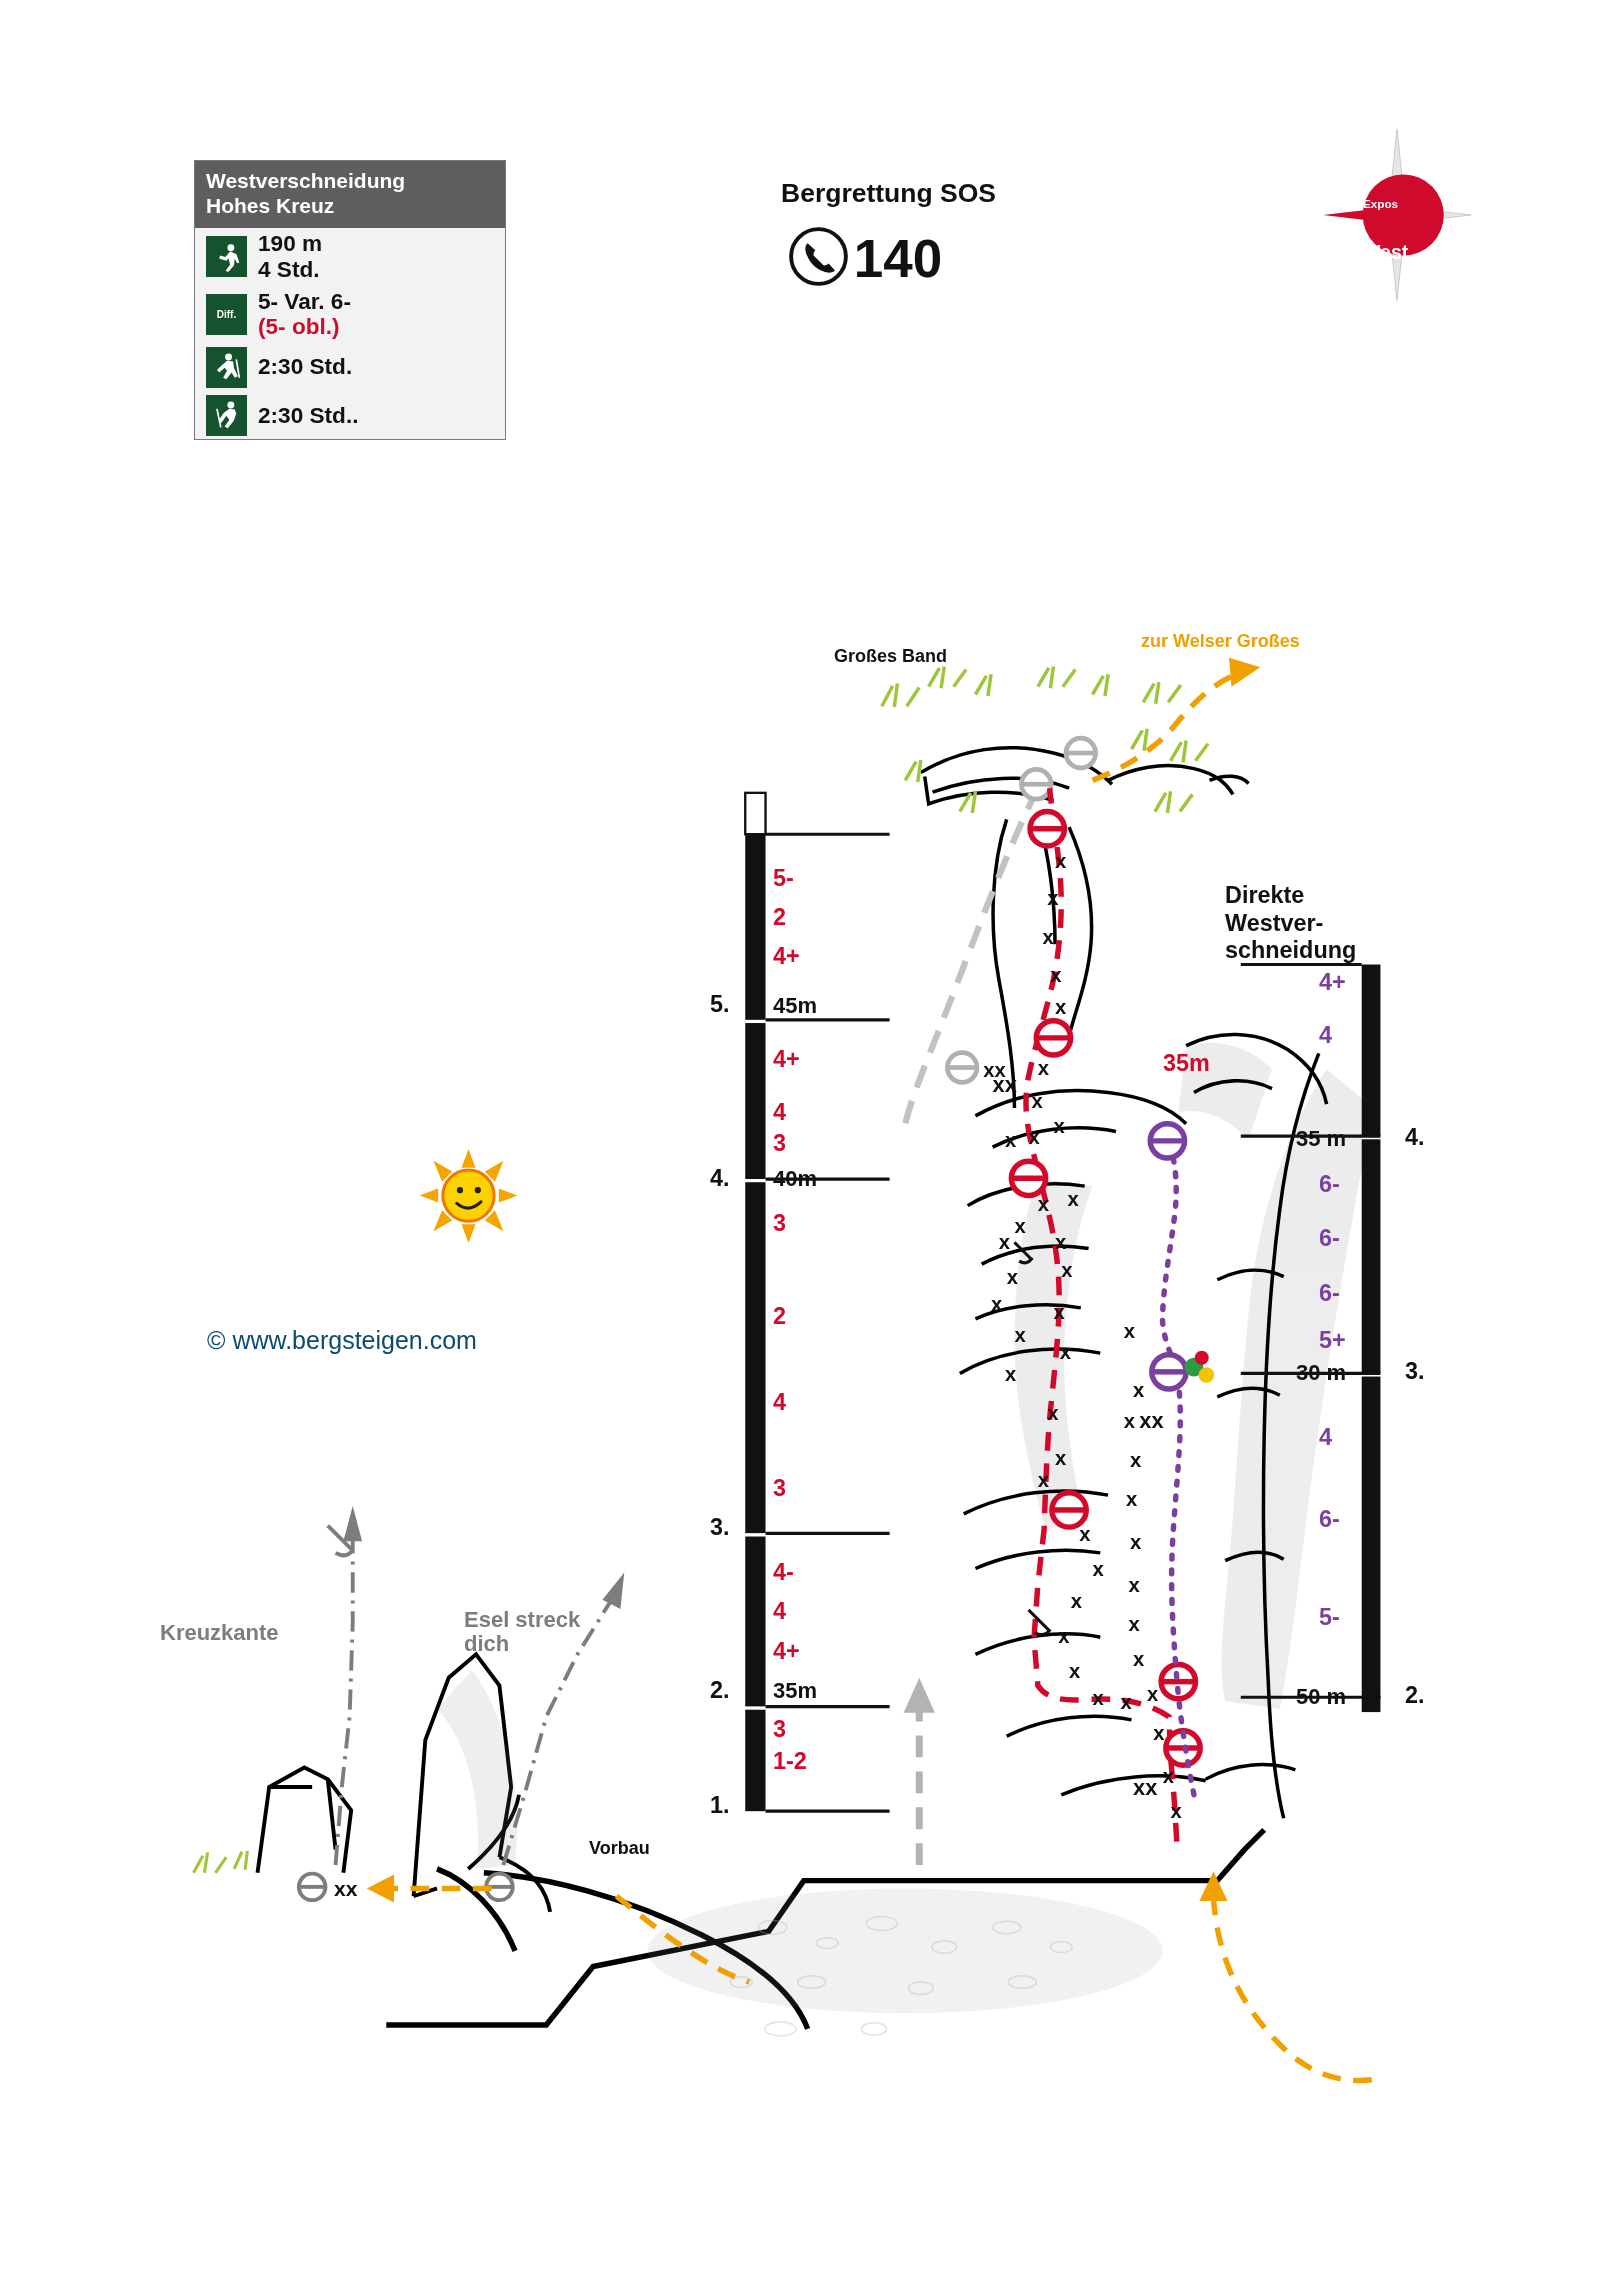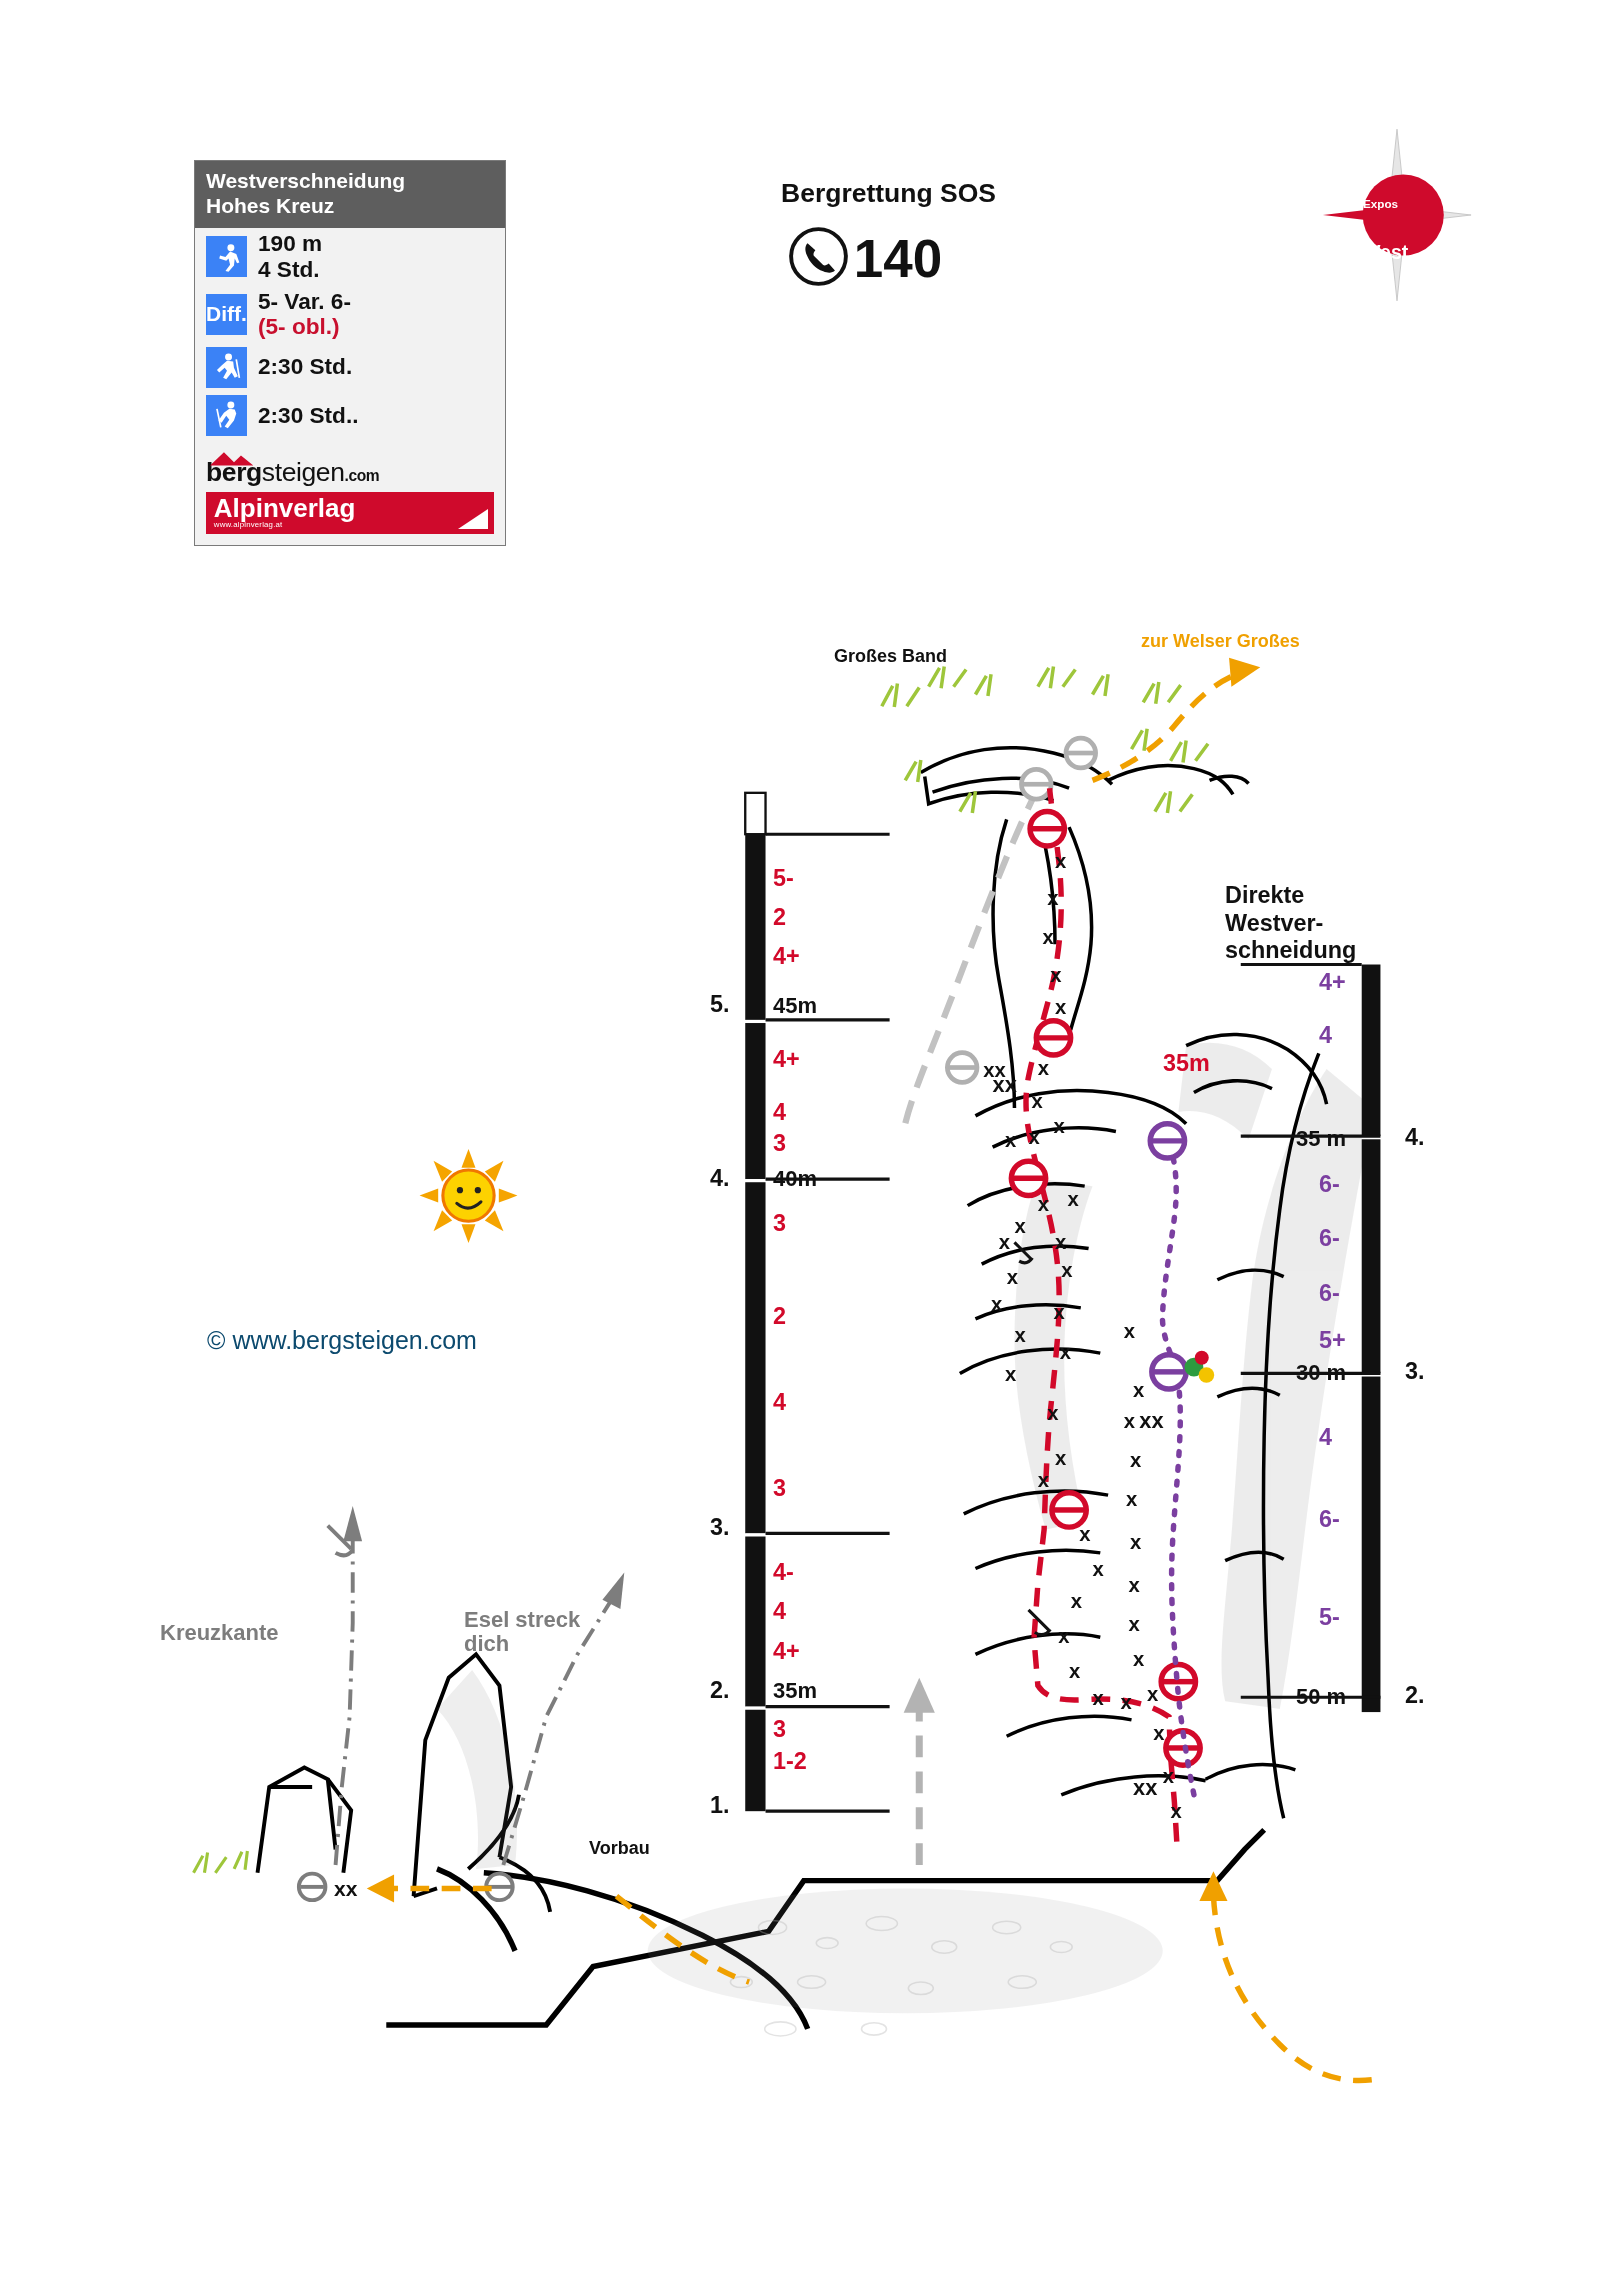--- a/index.html
+++ b/index.html
@@ -33,27 +33,27 @@
     padding: 7.8px 9.4px 9.4px 11px;
   }
   .info-row {
     display: flex;
     align-items: center;
     padding: 3.1px 0 3.1px 11px;
     min-height: 42px;
   }
   .info-ico {
     width: 41px; height: 41px;
-    background: #3b82f6;
+    background: #14532d;
     margin-right: 11px;
     flex: 0 0 auto;
     position: relative;
     color: #fff;
     display: flex; align-items: center; justify-content: center;
-    font-size: 21px; font-weight: bold;
+    font-size: 10px; font-weight: bold;
   }
   .info-ico svg { display:block; }
   .info-txt {
     font-size: 22.6px;
     font-weight: bold;
     color: #111;
     line-height: 1.14;
   }
   .info-txt .red { color: #c8102e; }
   #logo-area {
@@ -198,35 +198,20 @@
         <circle cx="27" cy="9" r="4.5" fill="#fff"></circle>
         <path d="M25 14 L18 19 L11 29 L15 32 L21 23 L25 28 L19 37 L23 39 L31 29 L34 20 L32 15 Z" fill="#fff"></path>
         <path d="M9 14 L14 38" stroke="#fff" stroke-width="2.2" fill="none"></path>
       </svg>
     </div>
     <div class="info-txt">
       <div>2:30 Std..</div>
     </div>
   </div>
 
-  <div id="logo-area">
-    <div class="logo-bergsteigen">
-      <span class="mark">
-        <svg width="86" height="17" viewBox="0 0 110 22">
-          <path d="M2 20 L20 3 L33 16 L42 7 L58 20 Z" fill="#cf0a2c"></path>
-        </svg>
-      </span>
-      <span>berg</span><span style="font-weight:normal">steigen</span><span class="dotcom">.com</span>
-    </div>
-    <div class="logo-alpin">
-      <span>Alpinverlag</span>
-      <span class="sub">www.alpinverlag.at</span>
-      <span class="tri"></span>
-    </div>
-  </div>
 </div>
 
 <div id="sos-title" class="abs">Bergrettung SOS</div>
 <div id="sos-number" class="abs">
   <span>
     <svg width="61" height="61" viewBox="0 0 78 78">
       <circle cx="39" cy="39" r="35" fill="none" stroke="#111" stroke-width="5"></circle>
       <path d="M25 22 C22 25 21 30 24 37 C28 47 35 54 45 58 C52 61 57 60 60 57 L52 48 C50 50 47 51 45 50 L33 38 C32 36 33 33 35 31 Z" fill="#111"></path>
     </svg>
   </span>

